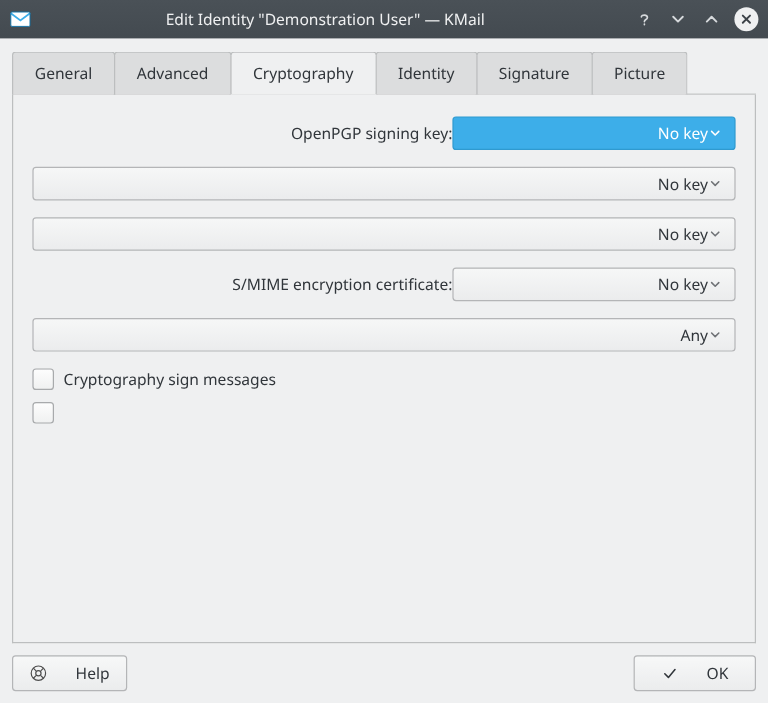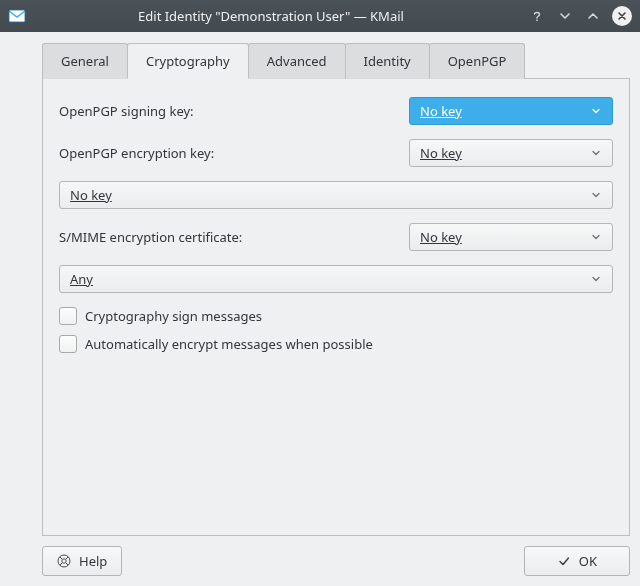--- a/index.html
+++ b/index.html
@@ -47,21 +47,20 @@
     width: 20px; height: 20px;
     border-radius: 50%;
     background: #eff0f1;
     display: flex; align-items: center; justify-content: center;
   }
   .content {
     padding: 10px;
     height: 554px;
     display: flex;
     flex-direction: column;
-    margin-left: 32px;
   }
   .tabbar {
     display: flex;
     border-bottom: 1px solid #bcbebf;
   }
   .tab {
     padding: 8px 18px 8px 18px;
     background: #dcddde;
     border: 1px solid #bcbebf;
     border-bottom: none;
@@ -78,20 +77,21 @@
     background: #eff0f1;
     border-bottom: 1px solid #eff0f1;
     z-index: 2;
   }
   .tabpane {
     border: 1px solid #bcbebf;
     border-top: none;
     flex: 1;
     padding: 18px 16px 12px 16px;
     background: #eff0f1;
+    text-align: right;
   }
   .row {
     display: flex;
     align-items: center;
     margin-bottom: 14px;
   }
   .row .lbl {
     width: 350px;
     font-size: 13px;
     color: #31363b;
@@ -101,21 +101,20 @@
     height: 28px;
     border: 1px solid #b4b5b7;
     border-radius: 3px;
     background: linear-gradient(to bottom, #f6f7f7, #ebeced);
     display: flex;
     align-items: center;
     padding: 0 10px;
     position: relative;
     font-size: 13px;
     color: #31363b;
-    text-decoration: underline;
   }
   .combo.selected {
     background: #3daee9;
     border-color: #2f9ad0;
     color: #ffffff;
   }
   .combo .val { flex: 1; }
   .combo .chev {
     width: 12px; height: 12px;
     display: flex; align-items: center; justify-content: center;
@@ -143,21 +142,21 @@
   .footer .spacer { flex: 1; }
   .btn {
     height: 30px;
     border: 1px solid #b4b5b7;
     border-radius: 3px;
     background: linear-gradient(to bottom, #f7f8f8, #ebeced);
     display: flex; align-items: center;
     padding: 0 14px;
     font-size: 13px;
     color: #31363b;
-    gap: 8px;
+    gap: 24px;
   }
   .btn .bicon {
     width: 14px; height: 14px;
     display: flex; align-items: center; justify-content: center;
   }
 </style>
 </head>
 <body>
 
 <div class="titlebar">
@@ -190,42 +189,42 @@
           <path d="M2 2 L8 8 M8 2 L2 8" stroke="#3c4248" stroke-width="1.6" stroke-linecap="round"></path>
         </svg>
     </div>
   </div>
 </div>
 
 <div class="content">
 
   <div class="tabbar">
     <div class="tab">General</div>
+    <div class="tab">Advanced</div>
     <div class="tab active">Cryptography</div>
-    <div class="tab">Advanced</div>
     <div class="tab">Identity</div>
-    <div class="tab">OpenPGP</div>
+    <div class="tab">Signature</div>
+    <div class="tab">Picture</div>
   </div>
 
   <div class="tabpane">
 
     <div class="row">
       <div class="lbl">OpenPGP signing key:</div>
       <div class="combo selected">
         <span class="val">No key</span>
         <span class="chev">
             <svg width="10" height="10" viewBox="0 0 10 10">
               <path d="M2 3.5 L5 6.5 L8 3.5" stroke-width="1.3" fill="none" stroke-linecap="round" stroke-linejoin="round"></path>
             </svg>
           </span>
       </div>
     </div>
 
     <div class="row">
-      <div class="lbl">OpenPGP encryption key:</div>
       <div class="combo">
         <span class="val">No key</span>
         <span class="chev">
             <svg width="10" height="10" viewBox="0 0 10 10">
               <path d="M2 3.5 L5 6.5 L8 3.5" stroke-width="1.3" fill="none" stroke-linecap="round" stroke-linejoin="round"></path>
             </svg>
           </span>
       </div>
     </div>
 
@@ -263,38 +262,37 @@
       </div>
     </div>
 
     <div class="checkrow">
       <div class="checkbox"></div>
       <div class="checklabel">Cryptography sign messages</div>
     </div>
 
     <div class="checkrow">
       <div class="checkbox"></div>
-      <div class="checklabel">Automatically encrypt messages when possible</div>
     </div>
 
   </div>
 
   <div class="footer">
     <div class="btn">
       <span class="bicon">
         <svg width="14" height="14" viewBox="0 0 14 14">
           <circle cx="7" cy="7" r="6" fill="none" stroke="#4d4d4d" stroke-width="1"></circle>
           <circle cx="7" cy="7" r="2.2" fill="none" stroke="#4d4d4d" stroke-width="1"></circle>
           <path d="M2.8 2.8 L5 5 M11.2 2.8 L9 5 M2.8 11.2 L5 9 M11.2 11.2 L9 9" stroke="#4d4d4d" stroke-width="1"></path>
         </svg>
       </span>
       <span>Help</span>
     </div>
     <div class="spacer"></div>
-    <div class="btn" style="padding:0 32px">
+    <div class="btn" style="padding:0 22px">
       <span class="bicon">
         <svg width="12" height="12" viewBox="0 0 12 12">
             <path d="M2 6.5 L5 9.5 L10.5 3" stroke="#31363b" stroke-width="1.3" fill="none" stroke-linecap="round" stroke-linejoin="round"></path>
           </svg>
       </span>
       <span>OK</span>
     </div>
   </div>
 
 </div>

